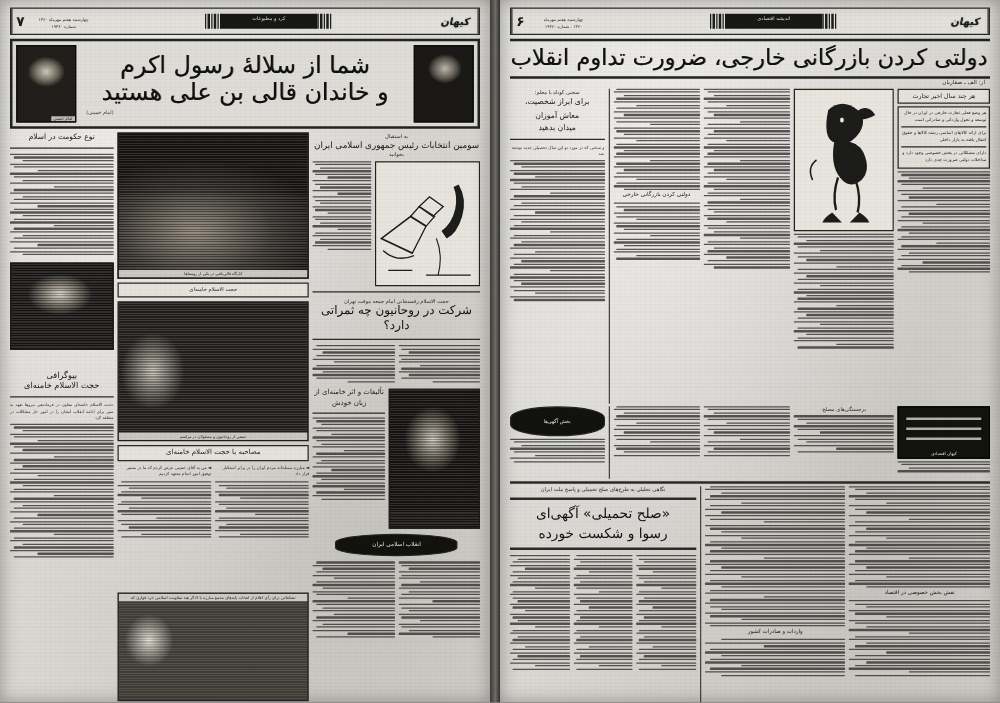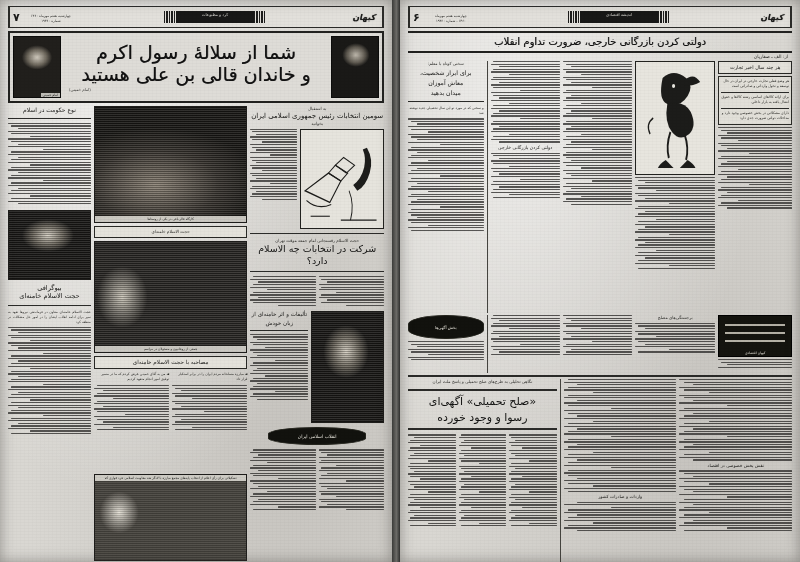--- a/index.html
+++ b/index.html
@@ -102,21 +102,21 @@
 
   
   .kicker{font-size:4.2px;color:#2b2b28;text-align:center;line-height:1.4;}
   .hl-m{font-size:9.5px;line-height:1.25;text-align:center;color:#121211;}
   .hl-s{font-size:7px;line-height:1.25;text-align:center;color:#151513;}
   .hl-xs{font-size:5.6px;line-height:1.3;text-align:center;color:#1a1a18;}
   .boxhead{border:1px solid #282825;padding:2px 3px;background:#e4e2db;}
 
   
   .banner-r{position:relative;margin-top:3px;border-top:2px solid #222220;border-bottom:2px solid #222220;padding:3px 2px;}
-  .hl-big-r{font-size:10px;line-height:1.2;text-align:center;color:#111;white-space:nowrap;letter-spacing:-.4px;
+  .hl-big-r{font-size:18px;line-height:1.2;text-align:center;color:#111;white-space:nowrap;letter-spacing:-.4px;
     text-shadow:.5px 0 0 rgba(0,0,0,.5);}
   .byline{font-size:4.6px;color:#2a2a27;text-align:right;padding:1px 4px 0 0;}
 
   .blackbox{background:#14140f;border:1px solid #000;position:relative;overflow:hidden;}
   .blackbox .bar{position:absolute;left:8%;right:8%;height:2px;background:#cfcbc0;opacity:.85;}
   .blackbox .lab{position:absolute;left:0;right:0;bottom:1px;text-align:center;font-size:3.4px;color:#e6e3da;}
 
   .ovalbox{border:1px solid #26261f;border-radius:50%/38%;background:#12120e;position:relative;overflow:hidden;}
 
   .flexrow{display:flex;}
@@ -226,21 +226,21 @@
                 <span class="s2"></span>
                 <span class="s1"></span>
                 <span class="s4"></span>
             </div>
           </div>
 
           <div class="rule"></div>
 
           <div>
             <div class="kicker">حجت الاسلام رفسنجانی امام جمعه موقت تهران</div>
-            <div class="hl-m">شرکت در انتخابات چه الاسلام دارد؟</div>
+            <div class="hl-m">شرکت در روحانیون چه ثمراتی دارد؟</div>
           </div>
           <div class="rule"></div>
 
           <div class="flexrow" style="gap:3px">
             <div class="col lines" style="flex:1">
               <span class="s1"></span>
                 <span class="s2"></span>
                 <span class="s3"></span>
                 <span class="s1"></span>
               <span class="s2"></span>
@@ -472,21 +472,21 @@
               <span class="s2"></span>
               <span class="s1"></span>
             <span class="s4"></span>
               <span class="s2"></span>
               <span class="s1"></span>
               <span class="s3"></span>
           </div>
           <div class="photo ph-portrait-art" style="height:68px;margin-top:2px">
             <span class="grain"></span>
           </div>
-          <div style="margin-top:2px">
+          <div style="margin-top:14px">
             <div class="hl-xs" style="font-size:6.6px">بیوگرافی</div>
             <div class="hl-xs" style="font-size:6.6px">حجت الاسلام خامنه‌ای</div>
           </div>
           <div class="rule"></div>
           <div style="font-size:3.3px;line-height:1.5;color:#2b2b28;text-align:justify">حجت الاسلام خامنه‌ای معاون در فرماندهی نیروها تعهد به سپر برای ادامه انقلاب ایشان را در امور حل مشکلات در منطقه کرد</div>
           <div class="col lines" style="flex:1">
             <span class="s1"></span>
               <span class="s2"></span>
               <span class="s3"></span>
               <span class="s1"></span>
@@ -1055,21 +1055,21 @@
               <span class="s2"></span>
               <span class="s1"></span>
               <span class="s3"></span>
           </div>
         </div>
 
         <div class="stack" style="flex:1.6;gap:2px;border-right:1px solid #45443f;padding-right:3px">
           <div class="kicker">نگاهی تحلیلی به طرح‌های صلح تحمیلی و پاسخ ملت ایران</div>
           <div class="rule thick"></div>
           <div class="hl-m" style="font-size:11px">«صلح تحمیلی» آگهی‌ای</div>
-          <div class="hl-m" style="font-size:11px">رسوا و وجود خورده</div>
+          <div class="hl-m" style="font-size:11px">رسوا و شکست خورده</div>
           <div class="rule thick"></div>
           <div class="flexrow" style="gap:3px;flex:1">
             <div class="col lines" style="flex:1">
               <span class="s1"></span>
                 <span class="s2"></span>
                 <span class="s3"></span>
                 <span class="s1"></span>
               <span class="s2"></span>
                 <span class="s4"></span>
                 <span class="s1"></span>

